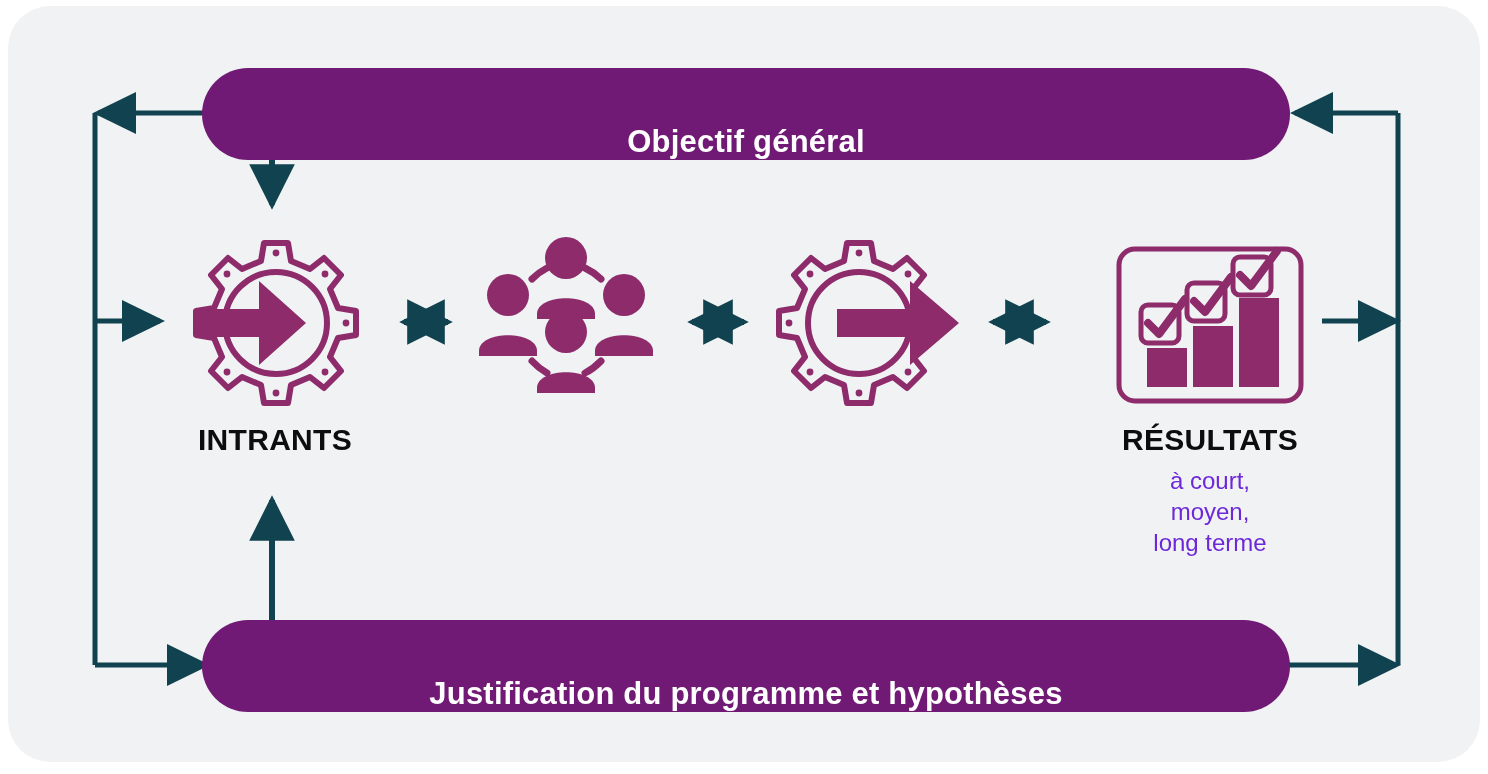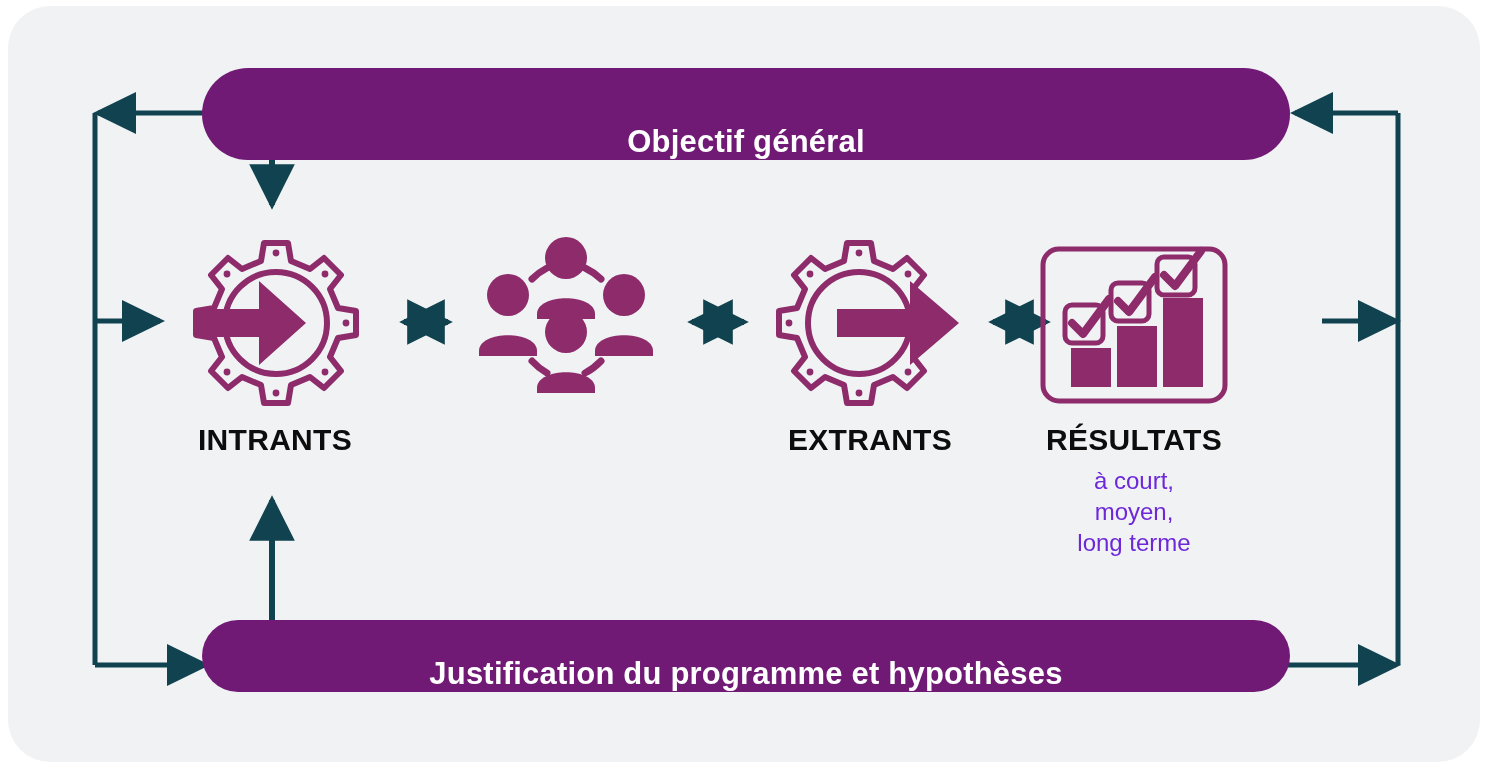--- a/index.html
+++ b/index.html
@@ -41,21 +41,21 @@
     justify-content: center;
   }
   .bar-label {
     color: #ffffff;
     font-size: 31px;
     font-weight: bold;
     letter-spacing: 0.2px;
     white-space: nowrap;
   }
   #bar-top   { left: 202px; top: 68px;  width: 1088px; height: 92px; }
-  #bar-bottom{ left: 202px; top: 620px; width: 1088px; height: 72px; }
+  #bar-bottom{ left: 202px; top: 620px; width: 1088px; height: 92px; }
 
   .node {
     position: absolute;
     display: flex;
     flex-direction: column;
     align-items: center;
   }
   .node-icon {
     display: block;
   }
@@ -73,21 +73,21 @@
     font-size: 24px;
     font-weight: normal;
     color: #6d28d9;
     line-height: 1.29;
     text-align: center;
     white-space: pre-line;
   }
   #node-intrants  { left: 175px;  top: 235px; width: 200px; }
   #node-activites { left: 466px;  top: 235px; width: 200px; }
   #node-extrants  { left: 770px;  top: 235px; width: 200px; }
-  #node-resultats { left: 1014px; top: 235px; width: 240px; }
+  #node-resultats { left: 1090px; top: 235px; width: 240px; }
 </style>
 </head>
 <body>
 
 <div id="stage">
 
   <div class="card"></div>
 
   <svg class="svg-layer" viewBox="0 0 1488 774" xmlns="http://www.w3.org/2000/svg">
     <defs>
@@ -223,21 +223,20 @@
         <circle cx="0" cy="70" r="3.4" fill="#8d2b6b"></circle>
         <circle cx="-49" cy="49" r="3.4" fill="#8d2b6b"></circle>
         <circle cx="-70" cy="0" r="3.4" fill="#8d2b6b"></circle>
         <circle cx="-49" cy="-49" r="3.4" fill="#8d2b6b"></circle>
       </g>
 
       <g>
         <path d="M 62,74 L 135,74 L 135,46 L 184,88 L 135,130 L 135,102 L 62,102 Z" fill="#8d2b6b"></path>
       </g>
     </svg>
-    <span class="node-label">EXTRANTS</span>
   </div>
 
   <div class="node" id="node-resultats">
     <svg class="node-icon" width="210" height="180" viewBox="0 0 210 180" xmlns="http://www.w3.org/2000/svg">
 
       <rect x="14" y="14" width="182" height="152" rx="16" ry="16" fill="none" stroke="#8d2b6b" stroke-width="5"></rect>
 
       <rect x="42" y="113" width="40" height="39" fill="#8d2b6b"></rect>
       <rect x="88" y="91" width="40" height="61" fill="#8d2b6b"></rect>
       <rect x="134" y="63" width="40" height="89" fill="#8d2b6b"></rect>

